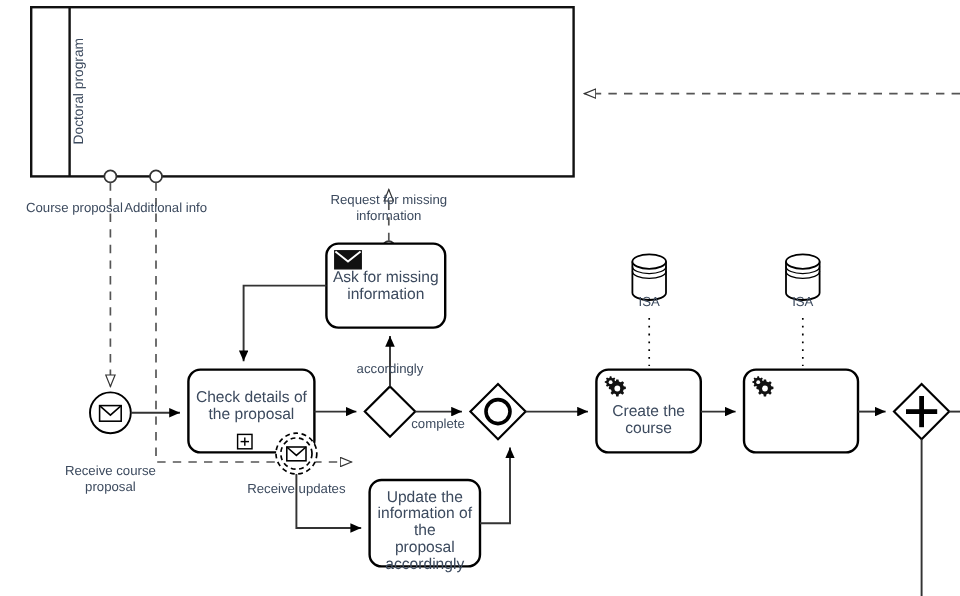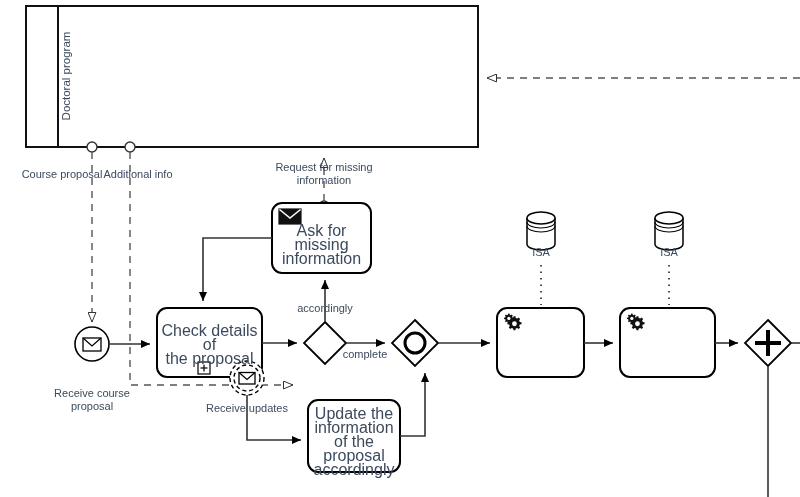--- a/index.html
+++ b/index.html
@@ -27,21 +27,21 @@
     position: absolute;
     font-family: "Liberation Sans", sans-serif;
     font-size: 11px;
     color: #3c4a5e;
     line-height: 13px;
     text-align: center;
     white-space: pre-line;
     pointer-events: none;
   }
   .lbl-task {
-    font-size: 16px;
+    font-size: 13px;
     line-height: 14px;
   }
   .pool-title {
     position: absolute;
     font-family: "Liberation Sans", sans-serif;
     font-size: 11.5px;
     color: #3c4a5e;
     transform-origin: 50% 50%;
     white-space: nowrap;
   }
@@ -201,20 +201,21 @@
 information</div>
 
   <div class="lbl lbl-task" style="left:157px; top:324px; width:105px;">Check details of
 the proposal</div>
 
   <div class="lbl lbl-task" style="left:308px; top:407px; width:92px;">Update the
 information of the
 proposal
 accordingly</div>
 
+  <div class="lbl lbl-task" style="left:497px; top:336px; width:87px;">Create the course</div>
 
 
   <div class="lbl" style="left:275px; top:302px; width:100px;">accordingly</div>
 
   <div class="lbl" style="left:320px; top:348px; width:90px;">complete</div>
 
   <div class="lbl" style="left:511px; top:246px; width:60px;">ISA</div>
 
   <div class="lbl" style="left:639px; top:246px; width:60px;">ISA</div>
 

